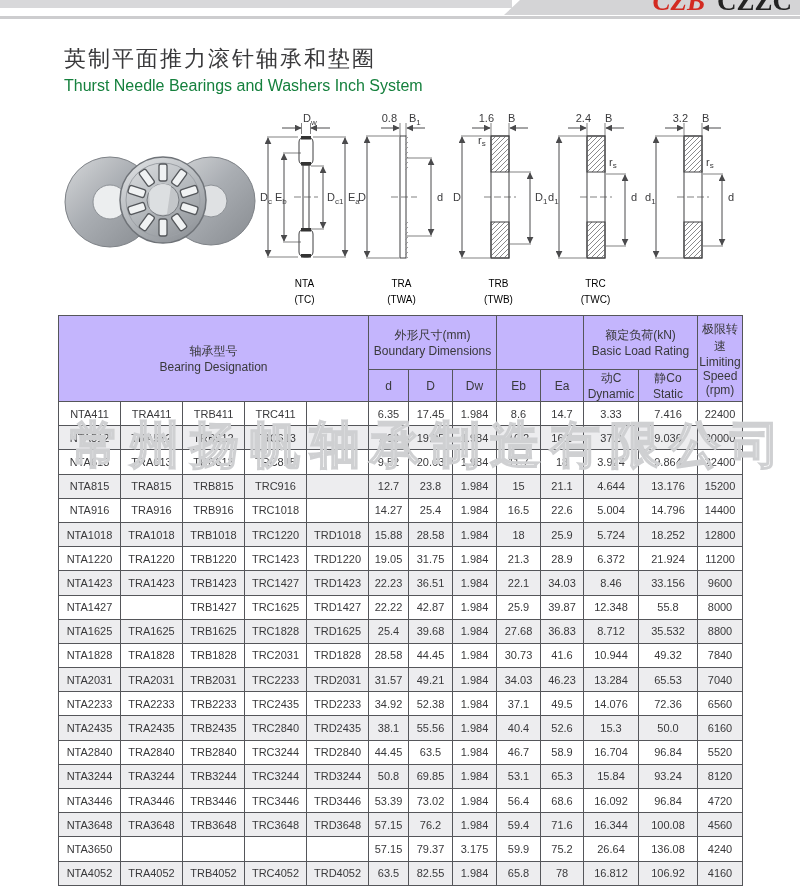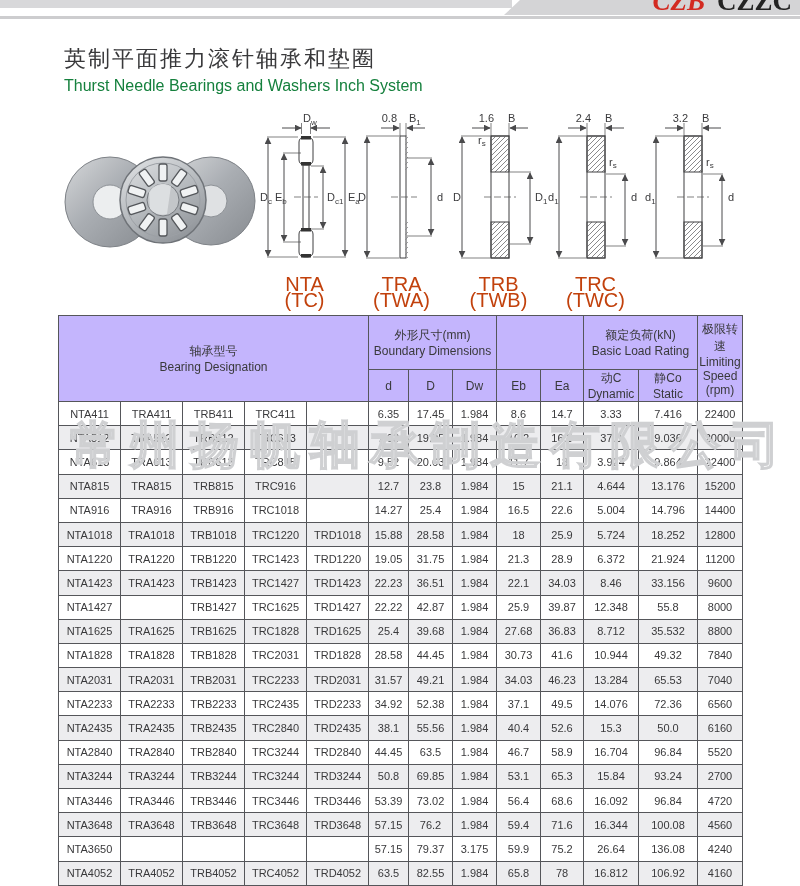--- a/index.html
+++ b/index.html
@@ -19,21 +19,21 @@
   
   .title-zh{position:absolute;left:64px;top:44px;font-size:22px;font-weight:normal;
             color:#39393b;letter-spacing:2px;}
   .title-en{position:absolute;left:64px;top:77px;font-size:16px;color:#15803d;}
 
   
   .photo{position:absolute;left:62px;top:150px;}
   .diagrams{position:absolute;left:256px;top:112px;width:489px;display:flex;}
   .diag{width:97px;text-align:center;}
   .diag svg{display:block;overflow:visible;}
-  .cap{font-size:20px;color:#c2410c;line-height:16px;margin-top:2px;}
+  .cap{font-size:10px;color:#000000;line-height:16px;margin-top:2px;}
   .svgtxt{font-family:"Liberation Sans",sans-serif;font-size:11px;fill:#3b3b3d;}
   .svgsub{font-size:8px;}
   .dimline{stroke:#4a4a4c;stroke-width:1;}
   .thin{stroke:#4a4a4c;stroke-width:0.7;}
   .shape{fill:#ffffff;stroke:#3f3f41;stroke-width:1;}
 
   
   .watermark{position:absolute;top:412px;left:0;width:800px;text-align:center;z-index:5;
              font-size:50px;font-weight:bold;letter-spacing:10px;color:rgba(255,255,255,0.05);
              -webkit-text-stroke:1.5px #cfd0d2;pointer-events:none;white-space:nowrap;margin-left:30px;}
@@ -555,21 +555,21 @@
           <td>TRB3244</td>
           <td>TRC3244</td>
           <td>TRD3244</td>
           <td>50.8</td>
           <td>69.85</td>
           <td>1.984</td>
           <td>53.1</td>
           <td>65.3</td>
           <td>15.84</td>
           <td>93.24</td>
-          <td>2700</td>
+          <td>8120</td>
         </tr>
         <tr>
           <td>NTA3446</td>
           <td>TRA3446</td>
           <td>TRB3446</td>
           <td>TRC3446</td>
           <td>TRD3446</td>
           <td>53.39</td>
           <td>73.02</td>
           <td>1.984</td>

